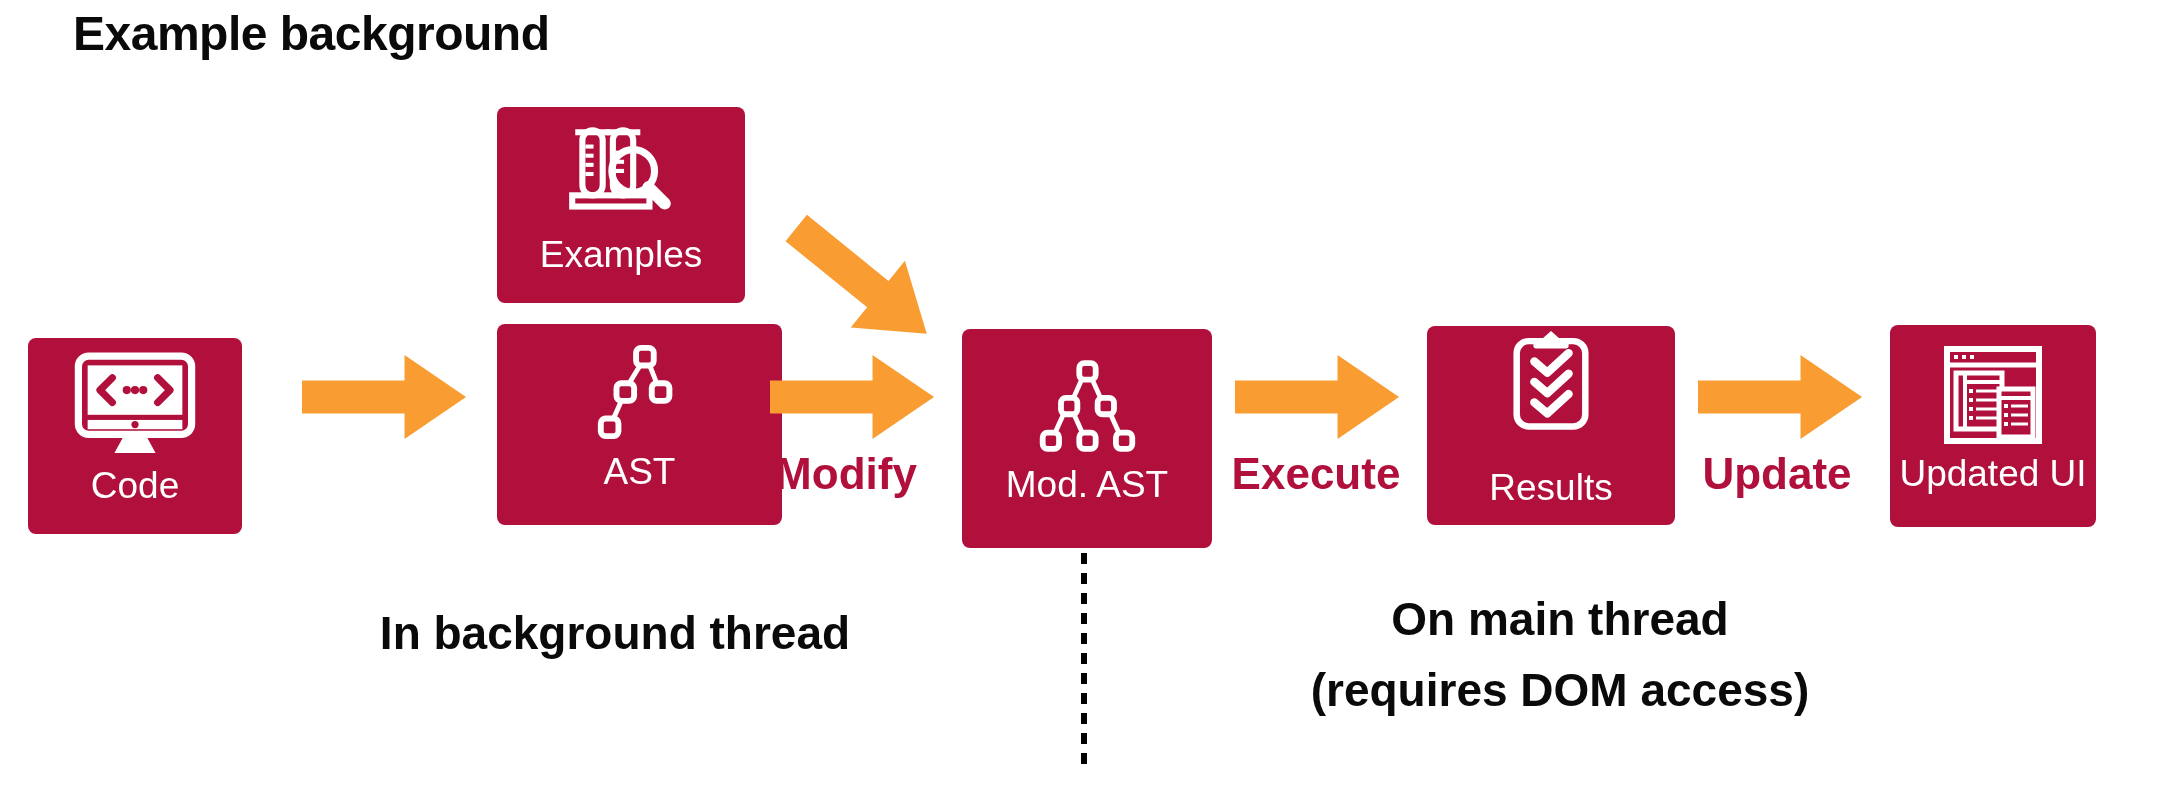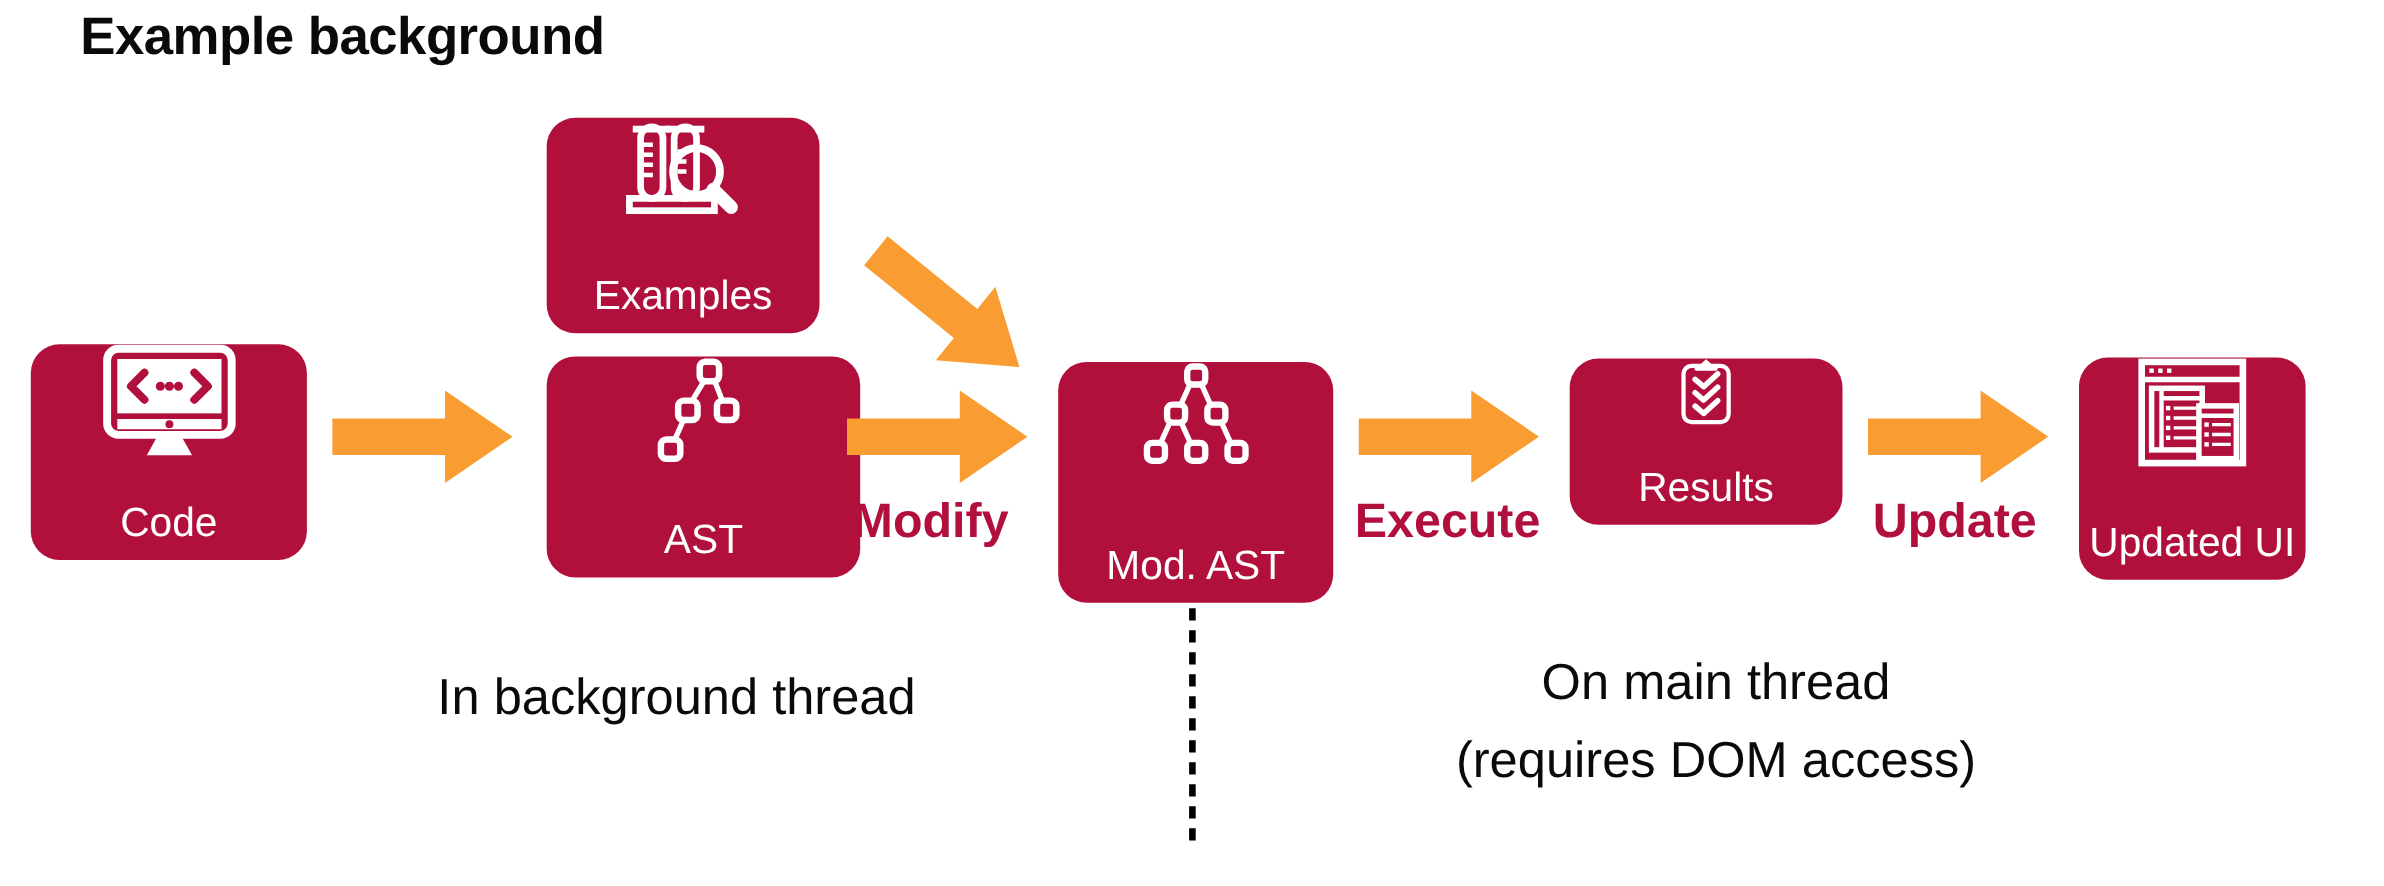--- a/index.html
+++ b/index.html
@@ -8,51 +8,51 @@
     --color-label:#B1103C;
     --color-text:#0a0a0a;
   }
   *{margin:0;padding:0;box-sizing:border-box;}
   body{background:#ffffff;font-family:"Liberation Sans", sans-serif;}
   .canvas{position:relative;width:2167px;height:805px;background:#ffffff;overflow:hidden;}
 
   .title{position:absolute;left:73px;top:6px;font-size:48px;font-weight:700;
          color:var(--color-text,#0a0a0a);letter-spacing:-0.5px;}
 
-  .node{position:absolute;background:var(--color-box,#B1103C);border-radius:26px;
-        display:flex;flex-direction:column;align-items:center;justify-content:space-between;
+  .node{position:absolute;background:var(--color-box,#B1103C);border-radius:8px;
+        display:flex;flex-direction:column;align-items:center;justify-content:center;
         padding-bottom:16px;}
   .node .icon{display:block;margin-bottom:10px;}
   .node .label{color:#ffffff;font-size:37px;font-weight:400;white-space:nowrap;line-height:1;}
 
-  .node-code      {left:28px;  top:313px; width:251px; height:196px;}
+  .node-code      {left:28px;  top:338px; width:214px; height:196px;}
   .node-examples  {left:497px; top:107px; width:248px; height:196px;}
   .node-ast       {left:497px; top:324px; width:285px; height:201px;}
   .node-mod-ast   {left:962px; top:329px; width:250px; height:219px;}
-  .node-results   {left:1427px;top:326px; width:248px; height:151px;gap:27px;}
+  .node-results   {left:1427px;top:326px; width:248px; height:199px;gap:27px;}
   .node-updatedui {left:1890px;top:325px; width:206px; height:202px;}
 
   .arrow{position:absolute;}
   .arrow svg{display:block;}
   .arrow-parse   {left:302px; top:352px;}
   .arrow-modify  {left:770px; top:352px;}
   .arrow-execute {left:1235px;top:352px;}
   .arrow-update  {left:1698px;top:352px;}
   .arrow-diagonal{left:790px; top:178px; transform:rotate(39deg); transform-origin:0 50%;}
 
   .edge-label{position:absolute;width:240px;text-align:center;font-size:44px;font-weight:700;
               color:var(--color-label,#B1103C);line-height:1;}
   .edge-label-parse  {left:264px; top:452px;}
   .edge-label-modify {left:726px; top:452px;}
   .edge-label-execute{left:1196px;top:452px;}
   .edge-label-update {left:1657px;top:452px;}
 
   .divider{position:absolute;left:1078px;top:550px;}
 
-  .annotation{position:absolute;color:var(--color-text,#0a0a0a);font-size:46px;font-weight:400;
+  .annotation{position:absolute;color:var(--color-text,#0a0a0a);font-size:46px;font-weight:700;
               text-align:center;line-height:1.55;}
   .annotation-bg  {left:215px; top:598px; width:800px;}
   .annotation-main{left:1150px;top:584px; width:820px;}
 </style>
 </head>
 <body>
 
 <div class="canvas">
 
   <div class="title">Example background</div>

